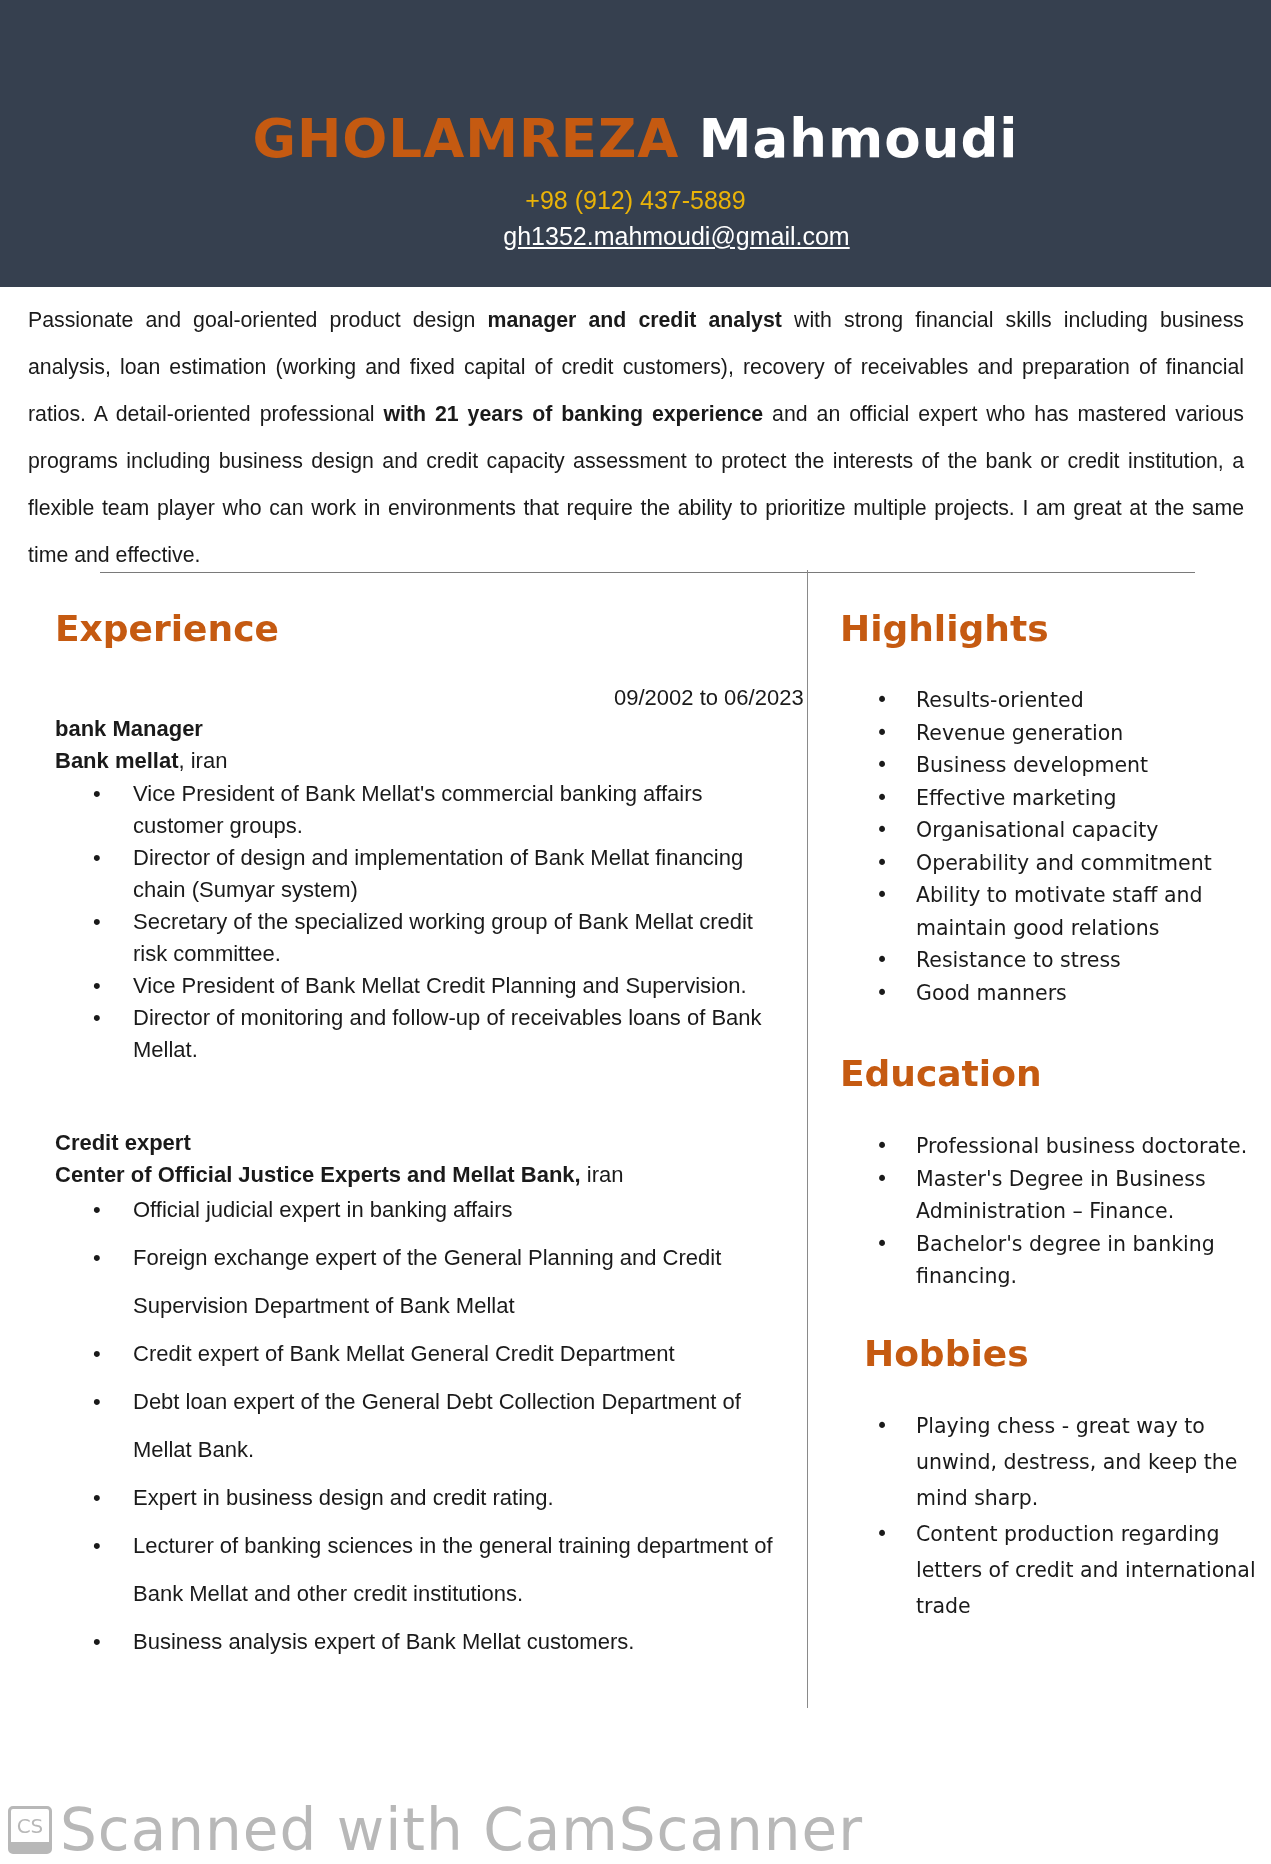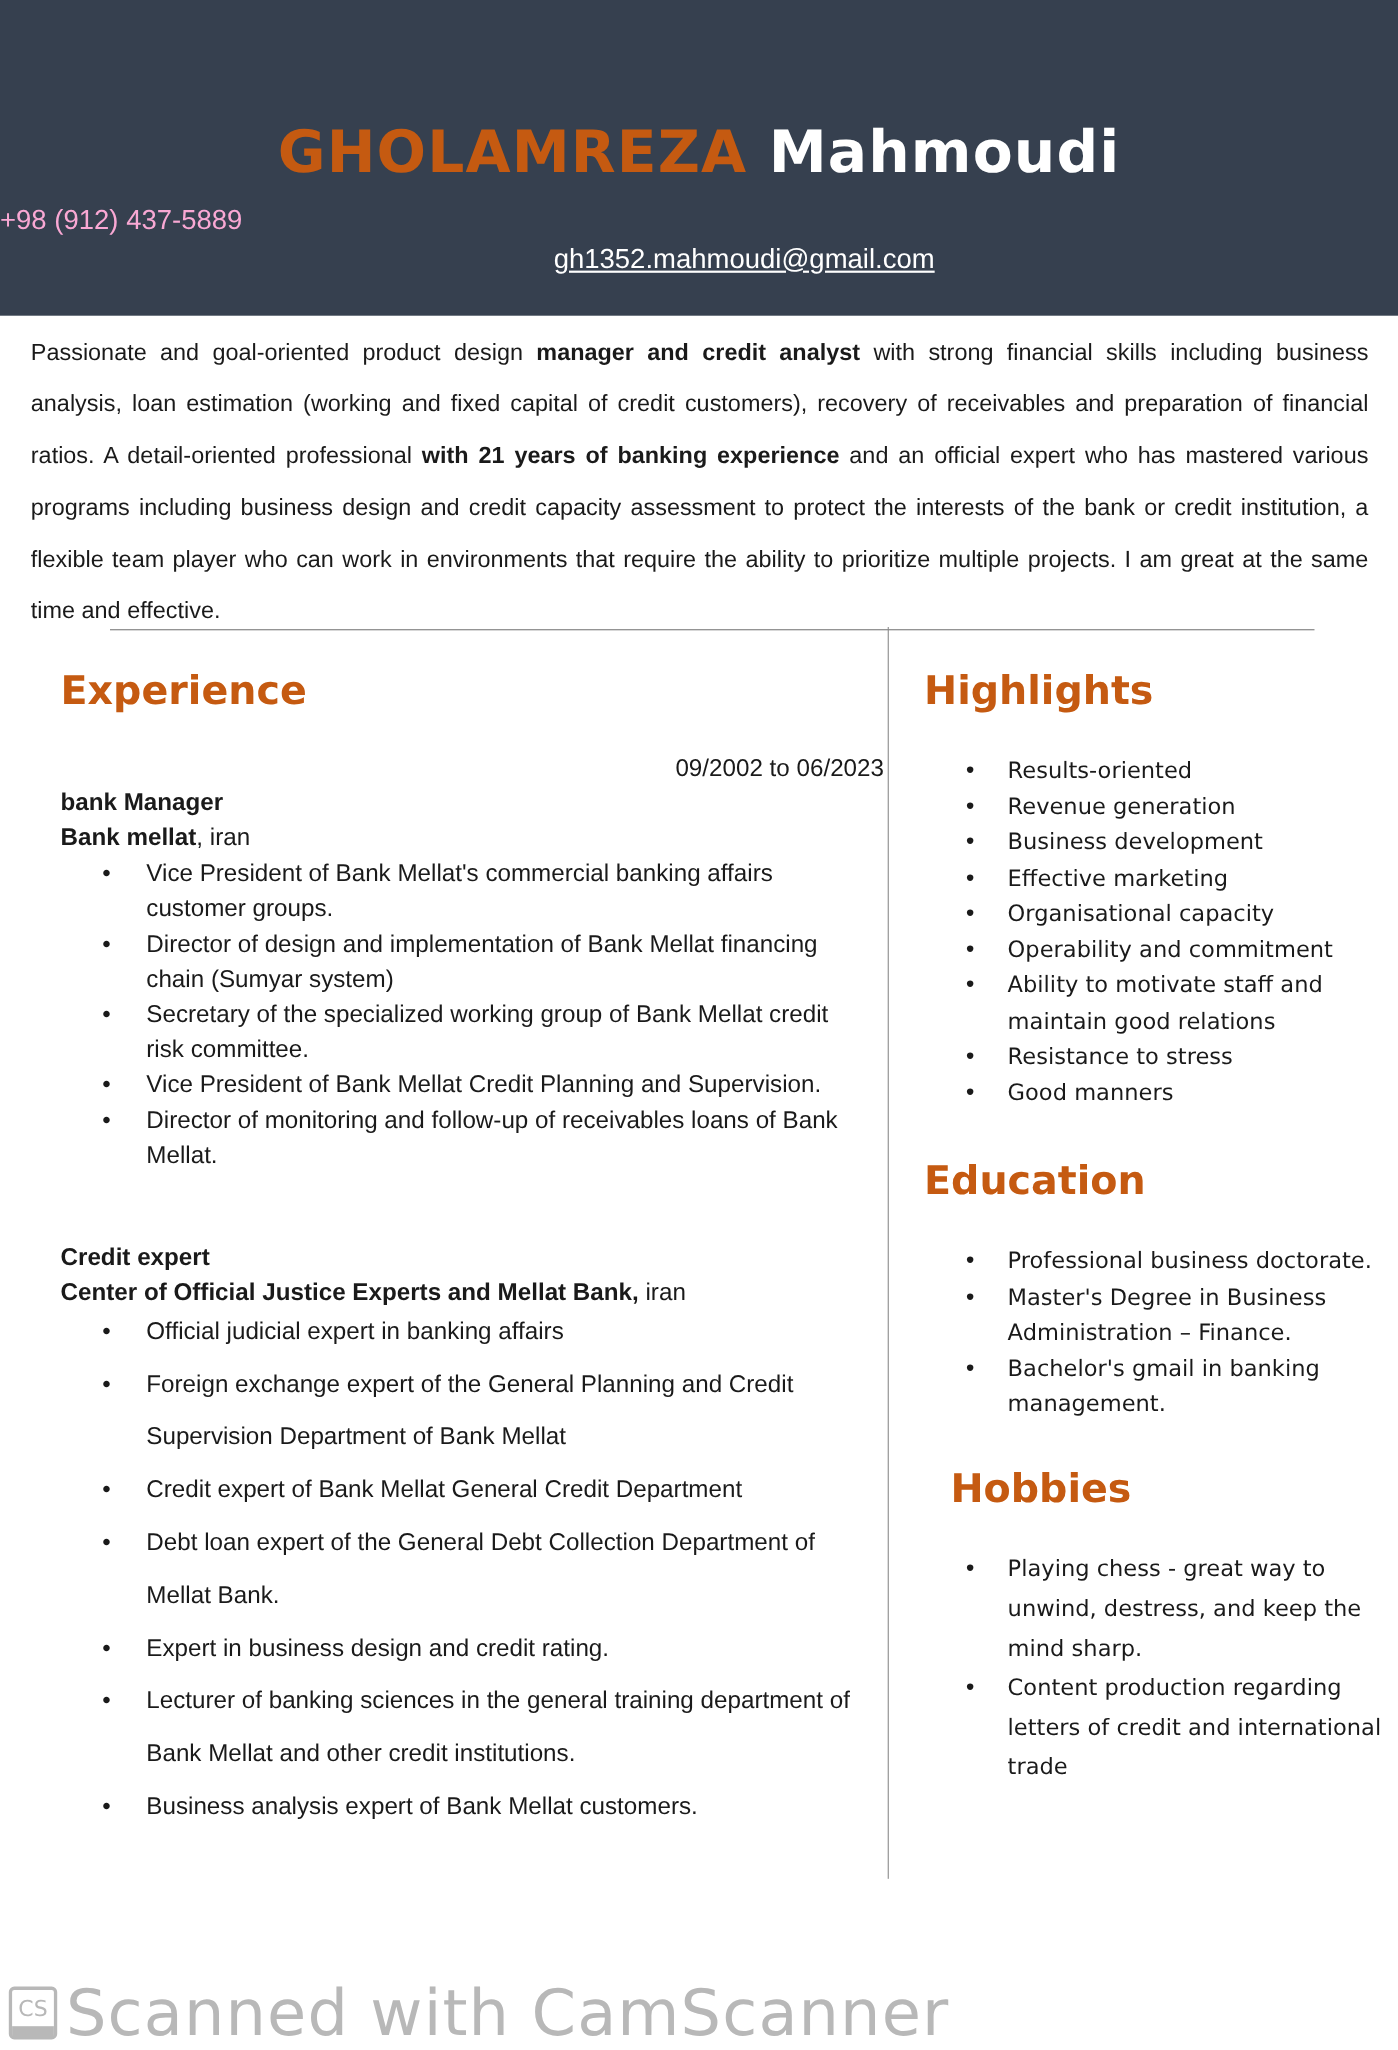--- a/index.html
+++ b/index.html
@@ -3,21 +3,21 @@
 <meta charset="utf-8">
 <style>
   html, body { margin:0; padding:0; background:#ffffff; }
   body { width:1271px; height:1864px; position:relative; overflow:hidden;
          font-family:"Liberation Sans", "DejaVu Sans", sans-serif; color:#1a1a1a; }
   .header { position:absolute; left:0; top:0; width:1271px; height:287px; background:#36404f; }
   .name { position:absolute; left:0; top:108px; width:1271px; text-align:center;
           font-family:"DejaVu Sans", sans-serif; font-weight:bold; font-size:53px; letter-spacing:1px; white-space:nowrap; }
   .name .first { color:#c55a11; }
   .name .last { color:#ffffff; }
-  .phone { position:absolute; left:0; top:186px; width:1271px; color:#f9a8d4; font-size:25px; }
+  .phone { position:absolute; left:0; top:186px; width:1271px; text-align:center; color:#eab308; font-size:25px; }
   .email { position:absolute; left:0; top:222px; width:1271px; text-align:center; font-size:25px;padding-left:41px; }
   .email a { color:#ffffff; text-decoration:underline; }
   .summary { position:absolute; left:28px; top:297px; width:1216px; font-size:21.3px; line-height:47px;
              text-align:justify; color:#1a1a1a; }
   .summary b { font-weight:bold; }
   .hdivider { position:absolute; left:100px; top:572px; width:1095px; height:0; border-top:1.5px solid #7a7a7a; }
   .vdivider { position:absolute; left:807px; top:570px; width:0; height:1138px; border-left:1.5px solid #8a8a8a; }
   .section-title { position:absolute; font-family:"DejaVu Sans", sans-serif; font-weight:bold; font-size:36px; color:#c55a11; }
   .date { position:absolute; left:572px; top:685px; font-size:22px; white-space:nowrap;margin-left:42px; }
   .job-title { position:absolute; left:55px; font-size:22px; font-weight:bold; white-space:nowrap; }
@@ -91,21 +91,21 @@
   <li><span class="dot">•</span><span>Operability and commitment</span></li>
   <li><span class="dot">•</span><span>Ability to motivate staff and maintain good relations</span></li>
   <li><span class="dot">•</span><span>Resistance to stress</span></li>
   <li><span class="dot">•</span><span>Good manners</span></li>
 </ul>
 
 <div class="section-title" style="left:840px; top:1053px;">Education</div>
 <ul class="blist right-list" style="top:1130px;">
   <li><span class="dot">•</span><span>Professional business doctorate.</span></li>
   <li><span class="dot">•</span><span>Master's Degree in Business Administration – Finance.</span></li>
-  <li><span class="dot">•</span><span>Bachelor's gmail in banking management.</span></li>
+  <li><span class="dot">•</span><span>Bachelor's degree in banking financing.</span></li>
 </ul>
 
 <div class="section-title" style="left:840px; top:1333px;margin-left:24px;">Hobbies</div>
 <ul class="blist right-list hobby-list" style="top:1408px;">
   <li><span class="dot">•</span><span>Playing chess - great way to unwind, destress, and keep the mind sharp.</span></li>
   <li><span class="dot">•</span><span>Content production regarding letters of credit and international trade</span></li>
 </ul>
 
 <div class="footer-mark">
   <div class="cs-icon">CS</div>

